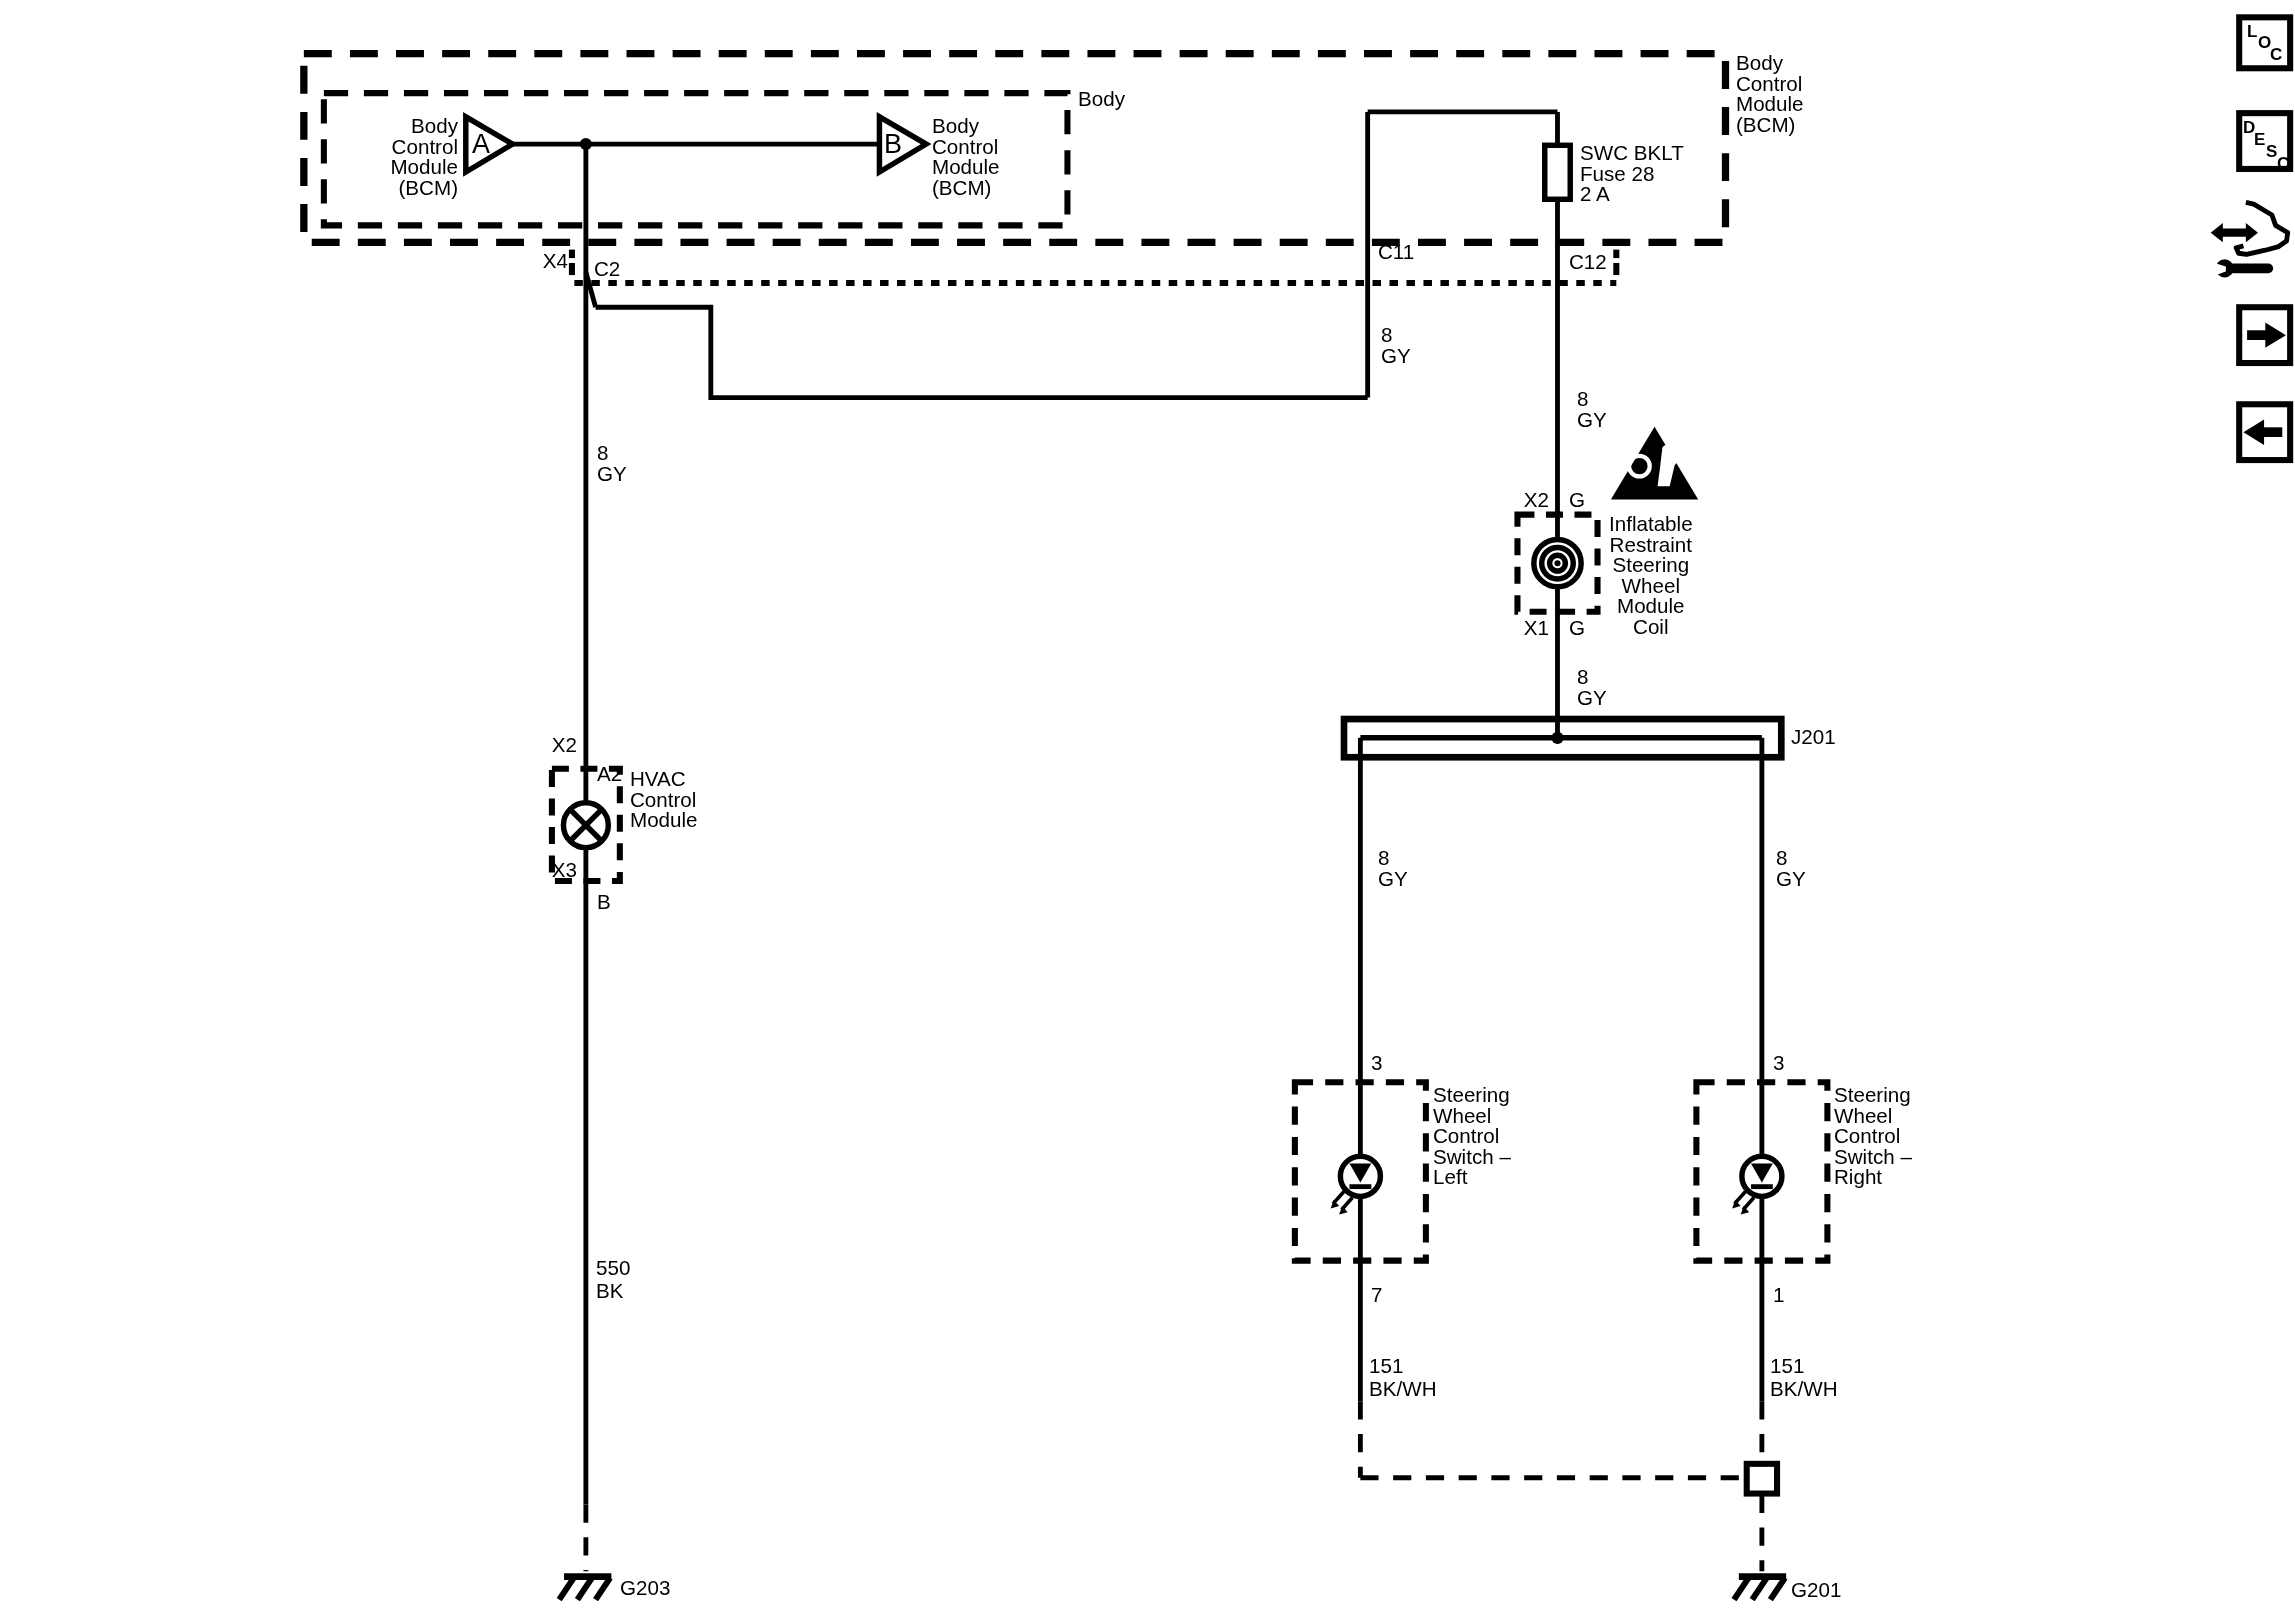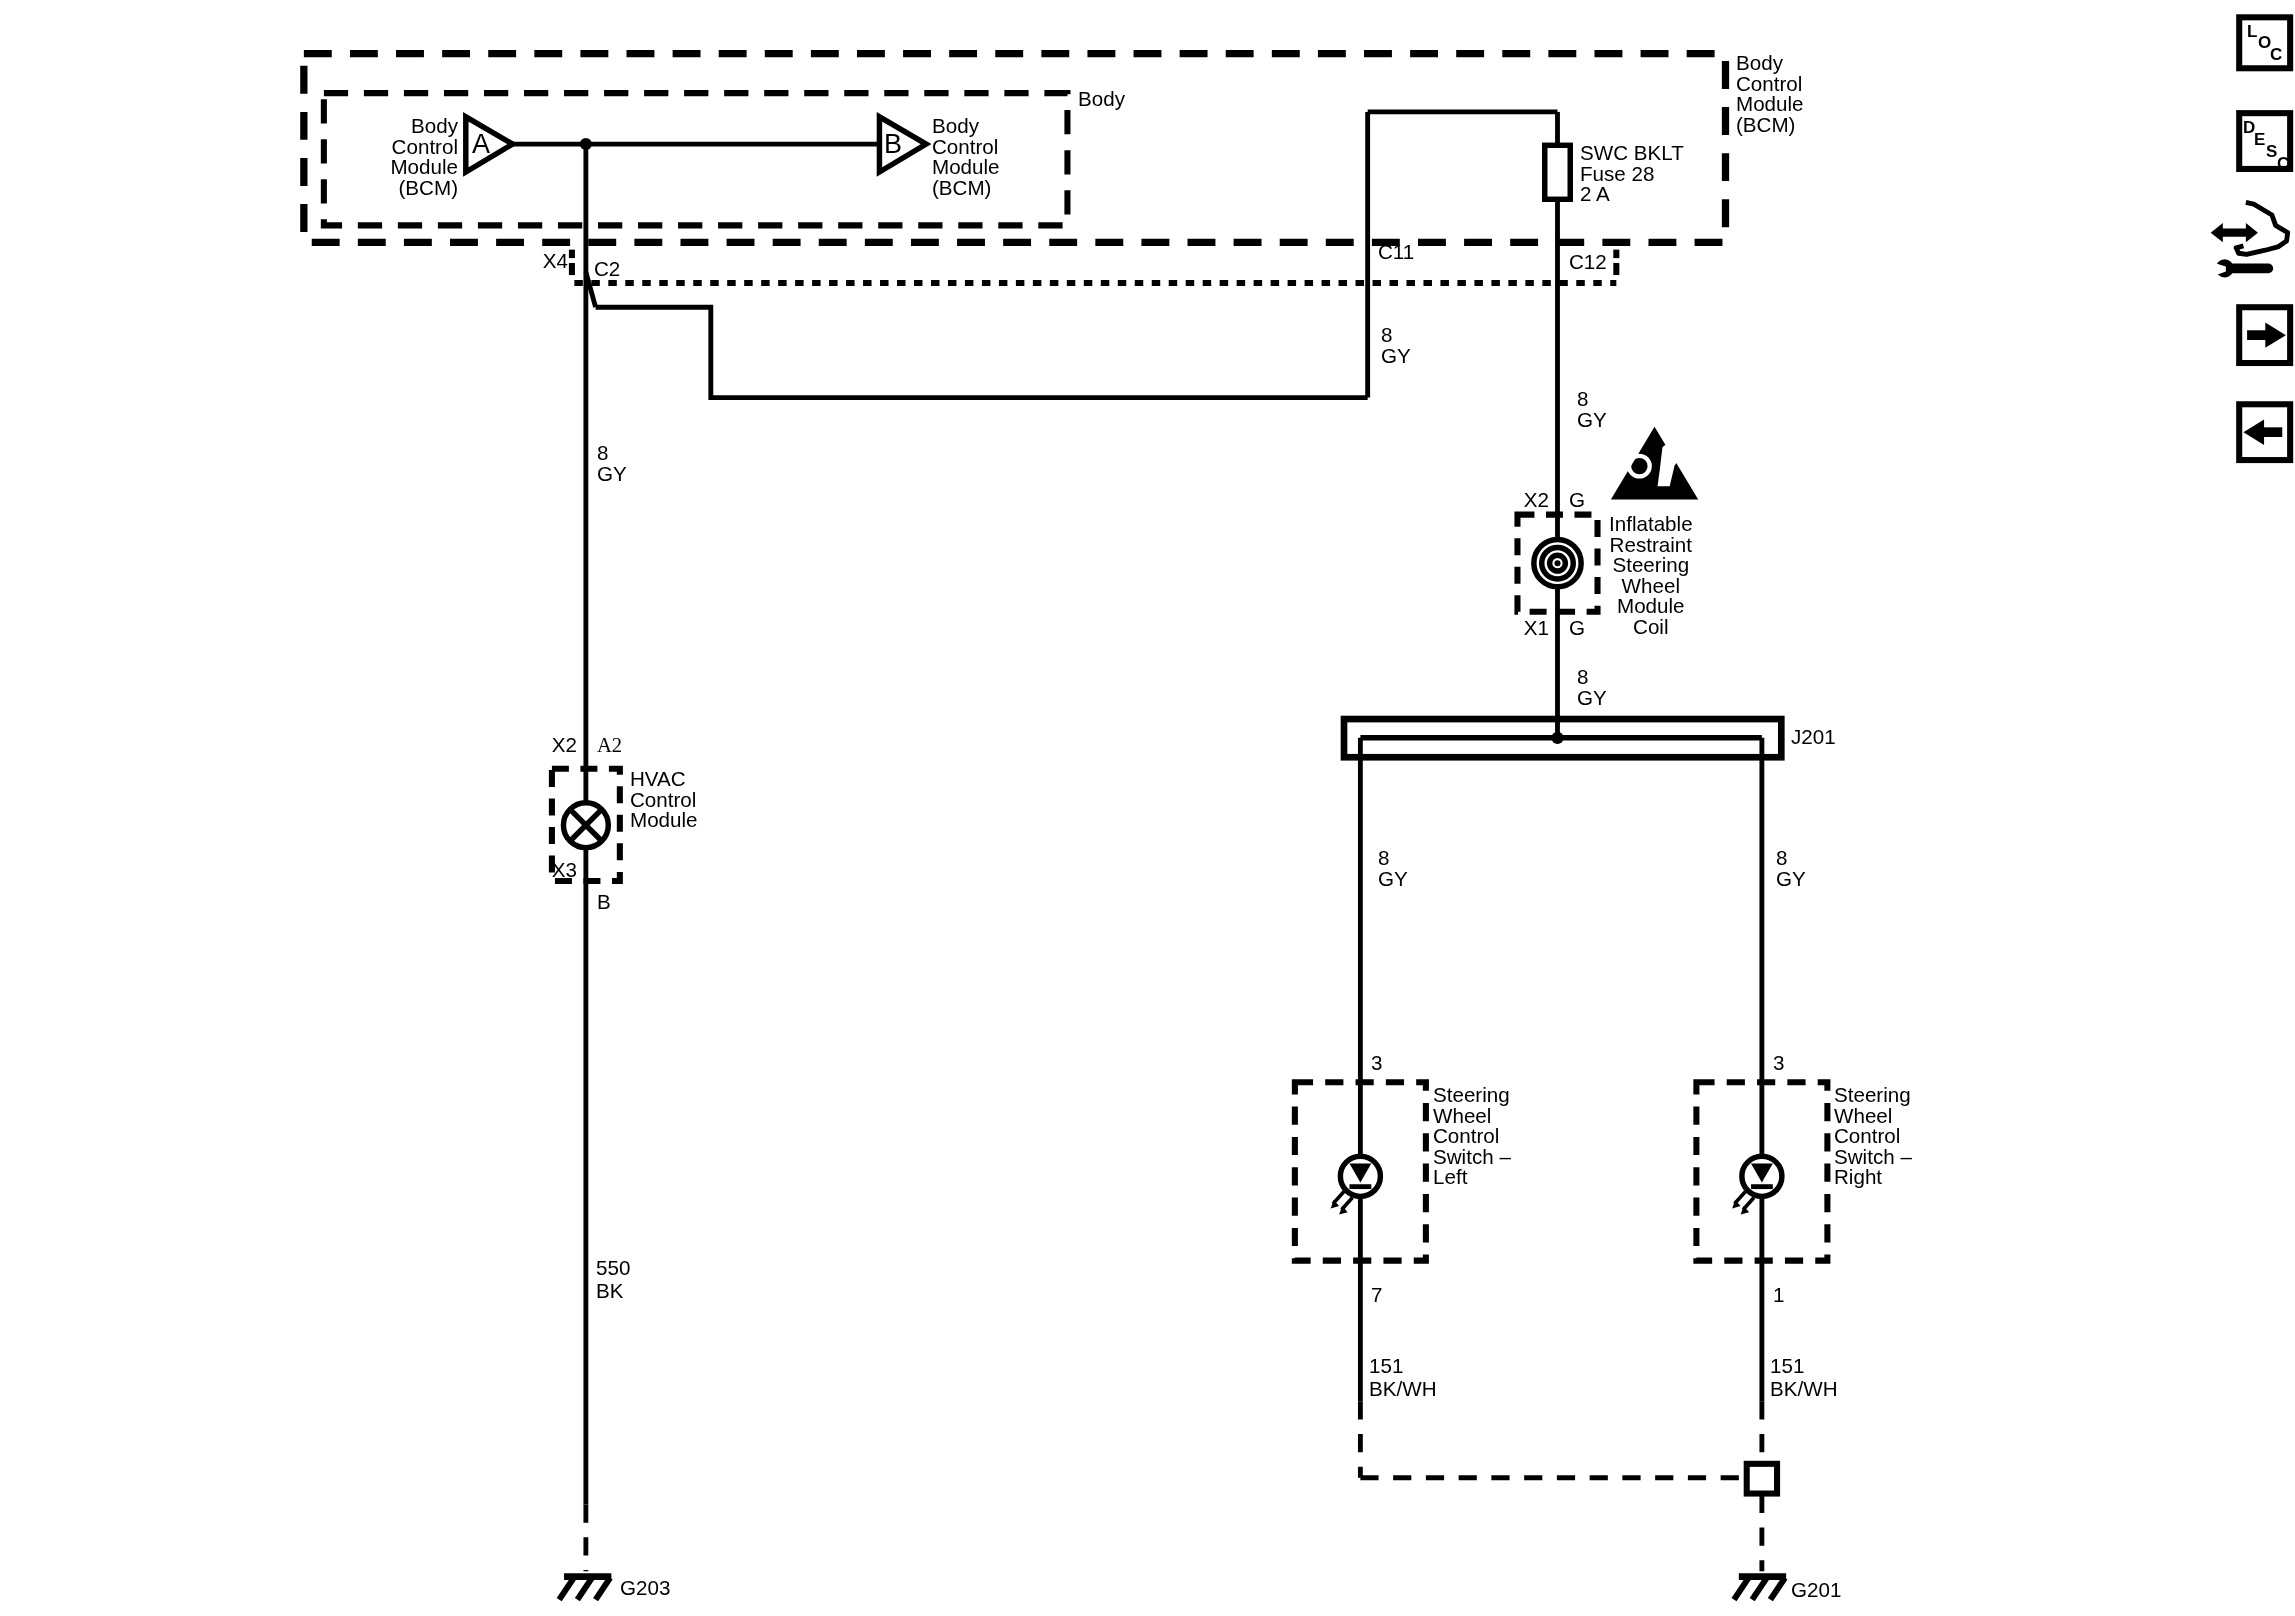--- a/index.html
+++ b/index.html
@@ -222,21 +222,21 @@
 Steering
 Wheel
 Module
 Coil</div>
   <div class="lbl r" style="left:1500px;top:618px;width:49px;">X1</div>
   <div class="lbl" style="left:1569px;top:618px;">G</div>
 
   <div class="lbl" style="left:1791px;top:719px;margin-top:8px;">J201</div>
 
   <div class="lbl r" style="left:528px;top:735px;width:49px;">X2</div>
-  <div class="lbl" style="left:597px;top:735px;font-family:Liberation Serif, serif;">A2</div>
+  <div class="lbl" style="left:597px;top:764px;">A2</div>
   <div class="lbl" style="left:630px;top:769px;">HVAC
 Control
 Module</div>
   <div class="lbl r" style="left:528px;top:860px;width:49px;">X3</div>
   <div class="lbl" style="left:597px;top:892px;">B</div>
 
   <div class="lbl" style="left:1371px;top:1053px;">3</div>
   <div class="lbl" style="left:1433px;top:1085px;">Steering
 Wheel
 Control

